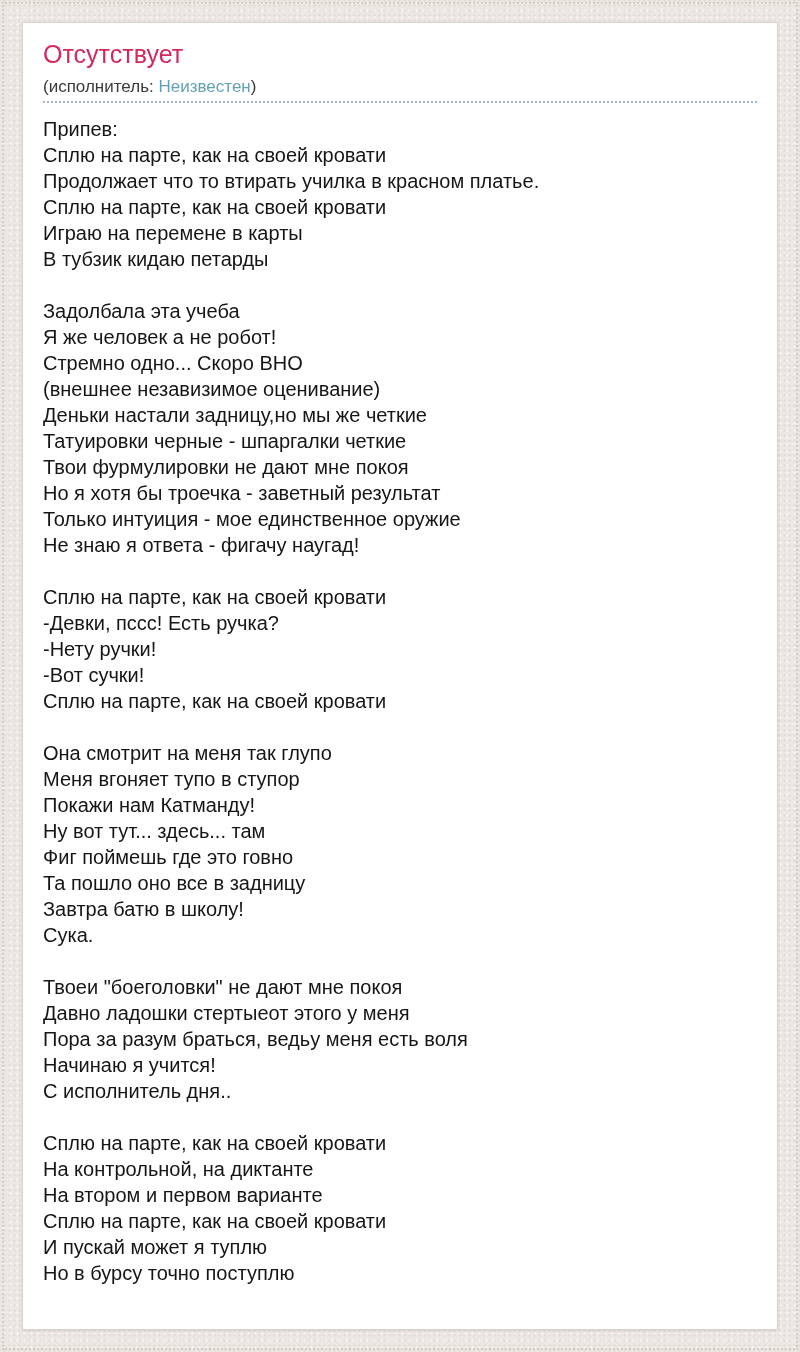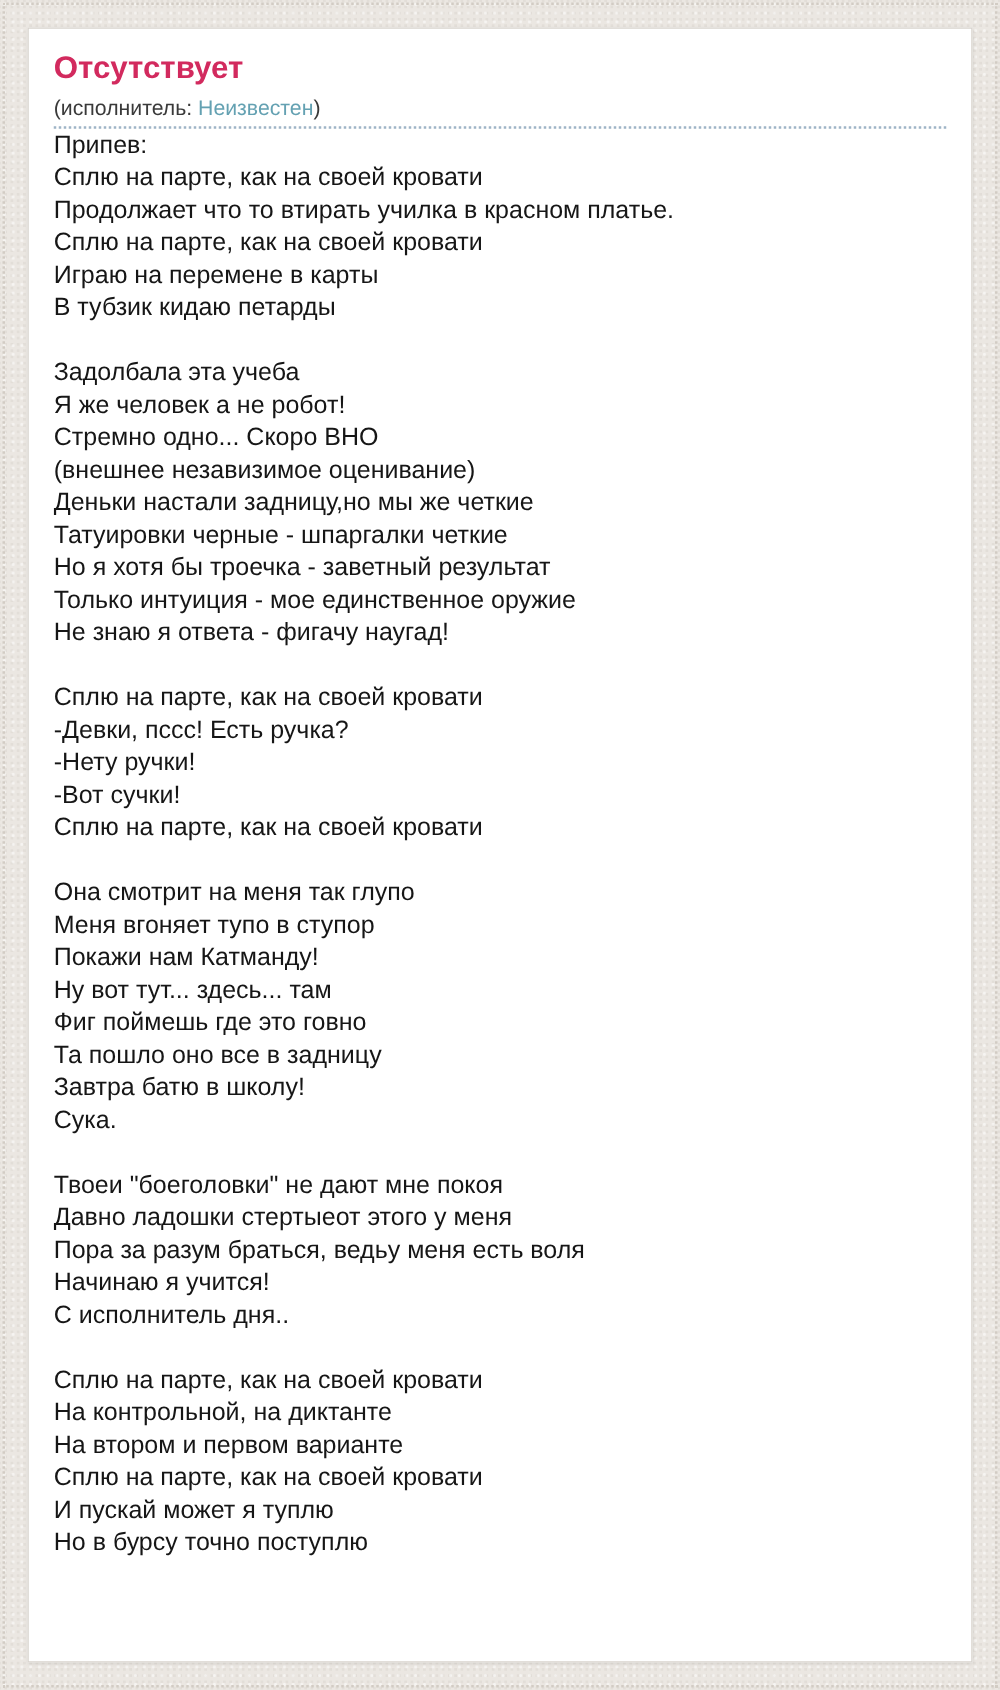--- a/index.html
+++ b/index.html
@@ -38,35 +38,36 @@
     padding: 16px 20px 0 20px;
   }
   .header {
     border-bottom: 2px dotted var(--color-separator, #9eb4c6);
     padding-bottom: 4px;
   }
   .song-title {
     margin: 0;
     font-size: 25px;
     line-height: 30px;
-    font-weight: bold;
+    font-weight: normal;
     color: var(--color-title, #d22a5e);
   }
   .artist-line {
     font-size: 17px;
     line-height: 20px;
     margin-top: 8px;
     color: #3a3a3a;
   }
   .artist-link {
     color: var(--color-artist_link, #64a1b2);
     text-decoration: none;
     cursor: pointer;
   }
   .lyrics {
+    margin-top: 13px;
     font-size: 20px;
     line-height: 26px;
     color: var(--color-text, #161616);
   }
   .stanza {
     margin: 0 0 26px 0;
   }
   .stanza:last-child {
     margin-bottom: 0;
   }
@@ -95,20 +96,21 @@
         <div class="line">Играю на перемене в карты</div>
         <div class="line">В тубзик кидаю петарды</div>
       </div>
       <div class="stanza">
         <div class="line">Задолбала эта учеба</div>
         <div class="line">Я же человек а не робот!</div>
         <div class="line">Стремно одно... Скоро ВНО</div>
         <div class="line">(внешнее незавизимое оценивание)</div>
         <div class="line">Деньки настали задницу,но мы же четкие</div>
         <div class="line">Татуировки черные - шпаргалки четкие</div>
+        <div class="line">Твои фурмулировки не дают мне покоя</div>
         <div class="line">Но я хотя бы троечка - заветный результат</div>
         <div class="line">Только интуиция - мое единственное оружие</div>
         <div class="line">Не знаю я ответа - фигачу наугад!</div>
       </div>
       <div class="stanza">
         <div class="line">Сплю на парте, как на своей кровати</div>
         <div class="line">-Девки, пссс! Есть ручка?</div>
         <div class="line">-Нету ручки!</div>
         <div class="line">-Вот сучки!</div>
         <div class="line">Сплю на парте, как на своей кровати</div>

